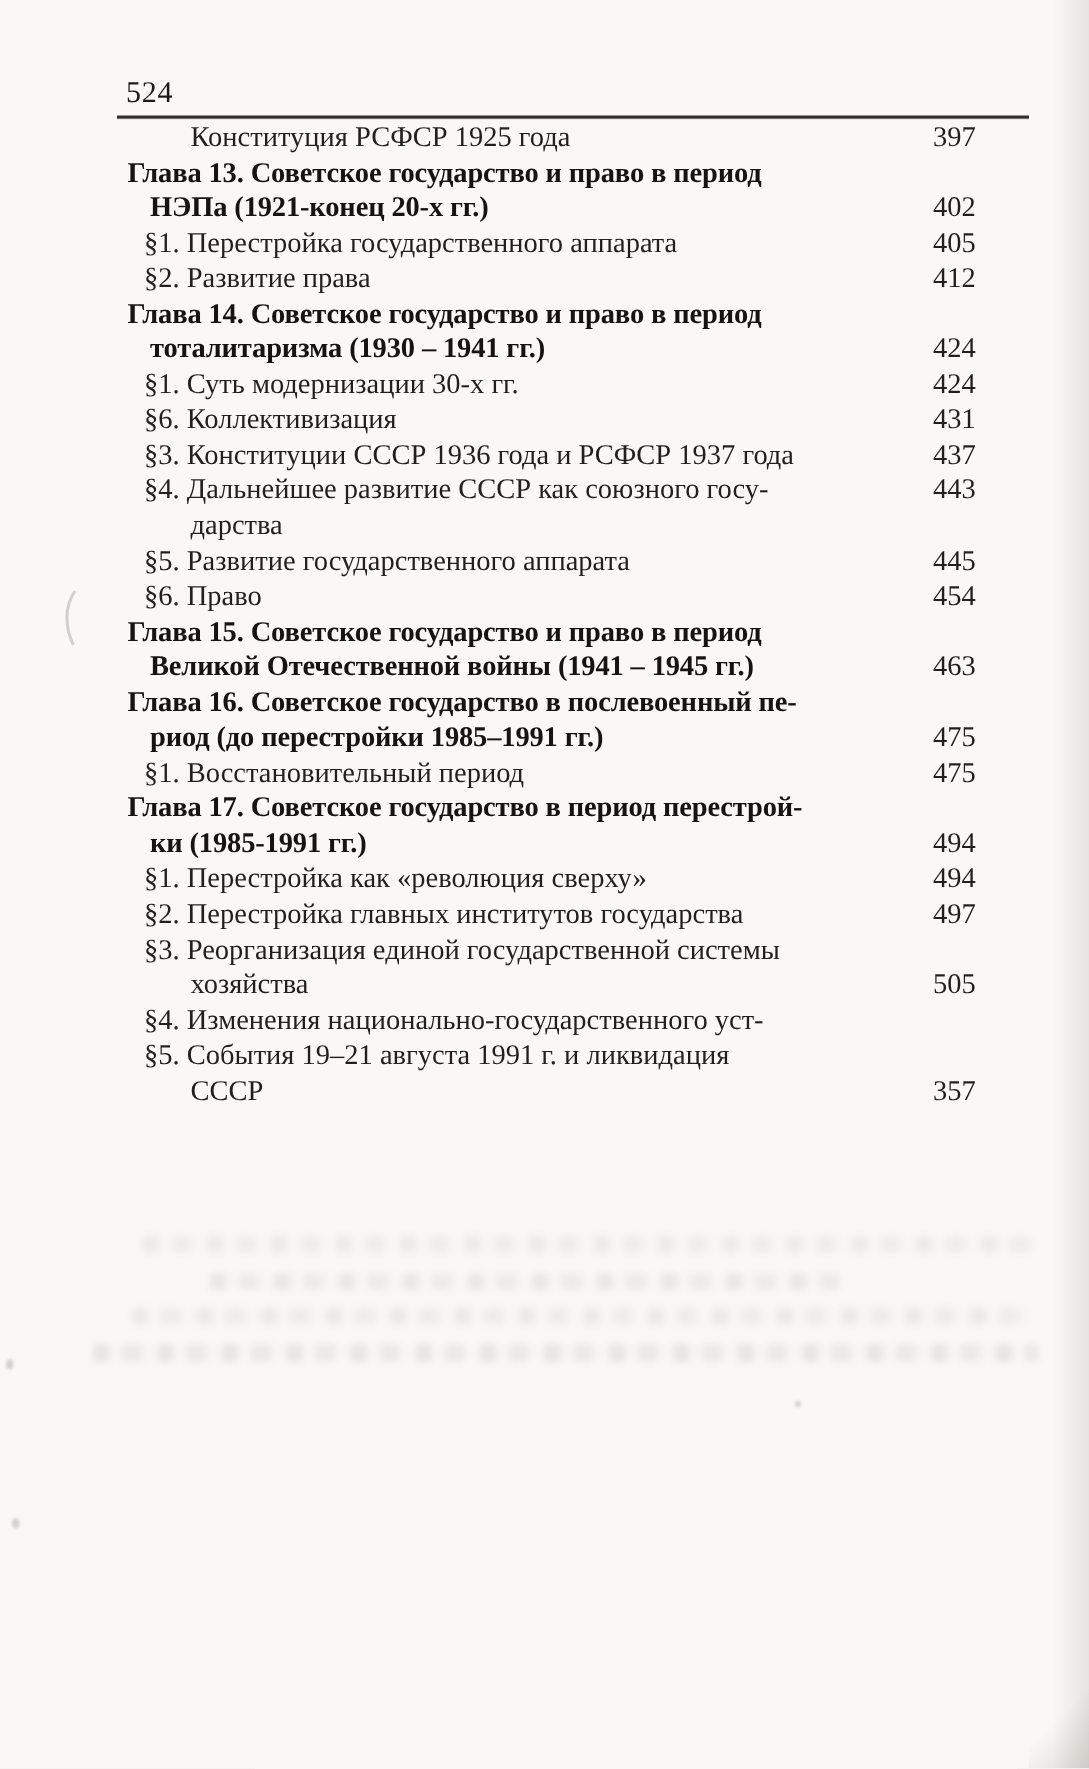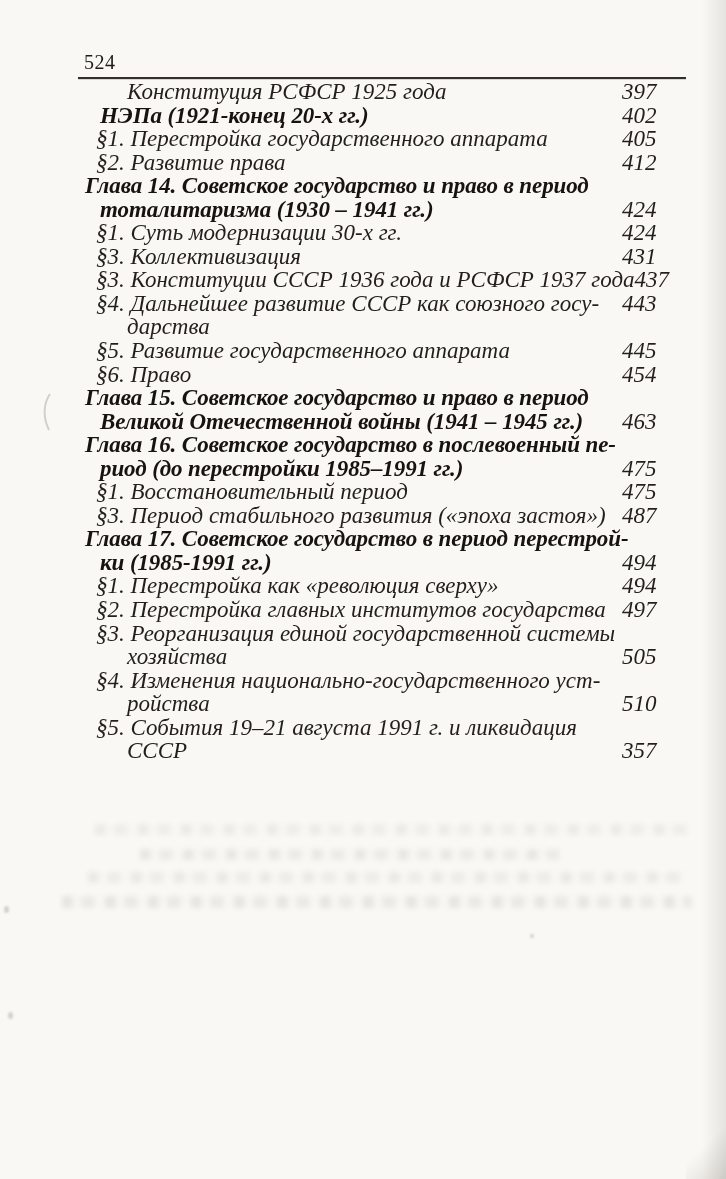--- a/index.html
+++ b/index.html
@@ -35,23 +35,22 @@
     position: absolute; left: 78px; top: 77px;
     width: 608px; height: 2px;
     background: #33302c;
     box-shadow: 0 0.5px 0 rgba(51,48,44,0.35);
   }
   .toc {
     position: absolute; left: 85px; top: 80px; width: 579px;
   }
   .row {
     display: flex; align-items: baseline;
-    font-size: 23px; line-height: 23.55px;
+    font-size: 19px; line-height: 23.55px;
     white-space: nowrap;
-    font-style: italic;
   }
   .row .entry-text { flex: 1 1 auto; overflow: visible; }
   .row .page-num { flex: 0 0 auto; min-width: 42px; text-align: left; }
   .row.chapter .entry-text,
   .row.chapter-cont .entry-text { font-weight: bold; color: #17140f; letter-spacing: -0.1px; }
   .row.chapter .entry-text      { padding-left: 0; }
   .row.chapter-cont .entry-text { padding-left: 15px; }
   .row.section .entry-text      { padding-left: 11px; }
   .row.section-cont .entry-text,
   .row.continuation .entry-text { padding-left: 42px; }
@@ -90,20 +89,24 @@
 
   <div class="page-number">524</div>
 
   <div class="header-rule"></div>
 
   <div class="toc">
       <div class="row continuation">
         <span class="entry-text">Конституция РСФСР 1925 года</span>
         <span class="page-num">397</span>
       </div>
+      <div class="row chapter">
+        <span class="entry-text">Глава 13. Советское государство и право в период</span>
+        <span class="page-num"></span>
+      </div>
       <div class="row chapter-cont">
         <span class="entry-text">НЭПа (1921-конец 20-х гг.)</span>
         <span class="page-num">402</span>
       </div>
       <div class="row section">
         <span class="entry-text">§1. Перестройка государственного аппарата</span>
         <span class="page-num">405</span>
       </div>
       <div class="row section">
         <span class="entry-text">§2. Развитие права</span>
@@ -115,21 +118,21 @@
       </div>
       <div class="row chapter-cont">
         <span class="entry-text">тоталитаризма (1930 – 1941 гг.)</span>
         <span class="page-num">424</span>
       </div>
       <div class="row section">
         <span class="entry-text">§1. Суть модернизации 30-х гг.</span>
         <span class="page-num">424</span>
       </div>
       <div class="row section">
-        <span class="entry-text">§3. Коллективизация</span>
+        <span class="entry-text">§6. Коллективизация</span>
         <span class="page-num">431</span>
       </div>
       <div class="row section">
         <span class="entry-text">§3. Конституции СССР 1936 года и РСФСР 1937 года</span>
         <span class="page-num">437</span>
       </div>
       <div class="row section">
         <span class="entry-text">§4. Дальнейшее развитие СССР как союзного госу-</span>
         <span class="page-num">443</span>
       </div>
@@ -157,24 +160,20 @@
         <span class="entry-text">Глава 16. Советское государство в послевоенный пе-</span>
         <span class="page-num"></span>
       </div>
       <div class="row chapter-cont">
         <span class="entry-text">риод (до перестройки 1985–1991 гг.)</span>
         <span class="page-num">475</span>
       </div>
       <div class="row section">
         <span class="entry-text">§1. Восстановительный период</span>
         <span class="page-num">475</span>
-      </div>
-      <div class="row section">
-        <span class="entry-text">§3. Период стабильного развития («эпоха застоя»)</span>
-        <span class="page-num">487</span>
       </div>
       <div class="row chapter">
         <span class="entry-text">Глава 17. Советское государство в период перестрой-</span>
         <span class="page-num"></span>
       </div>
       <div class="row chapter-cont">
         <span class="entry-text">ки (1985-1991 гг.)</span>
         <span class="page-num">494</span>
       </div>
       <div class="row section">
@@ -189,24 +188,20 @@
         <span class="entry-text">§3. Реорганизация единой государственной системы</span>
         <span class="page-num"></span>
       </div>
       <div class="row section-cont">
         <span class="entry-text">хозяйства</span>
         <span class="page-num">505</span>
       </div>
       <div class="row section">
         <span class="entry-text">§4. Изменения национально-государственного уст-</span>
         <span class="page-num"></span>
-      </div>
-      <div class="row section-cont">
-        <span class="entry-text">ройства</span>
-        <span class="page-num">510</span>
       </div>
       <div class="row section">
         <span class="entry-text">§5. События 19–21 августа 1991 г. и ликвидация</span>
         <span class="page-num"></span>
       </div>
       <div class="row section-cont">
         <span class="entry-text">СССР</span>
         <span class="page-num">357</span>
       </div>
     </div>

